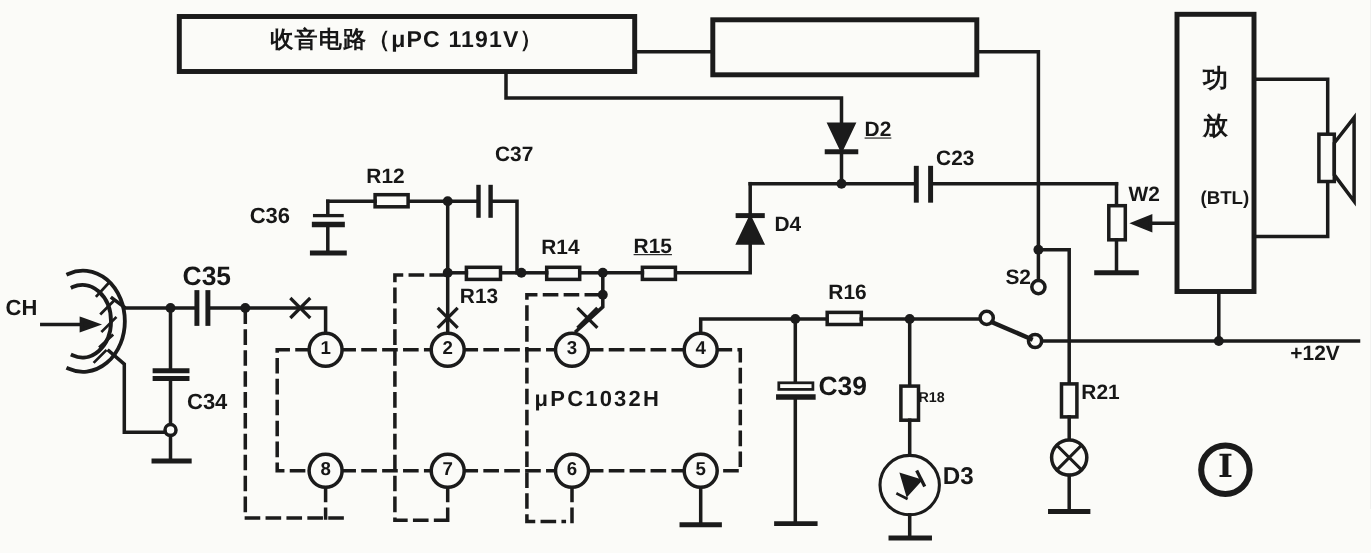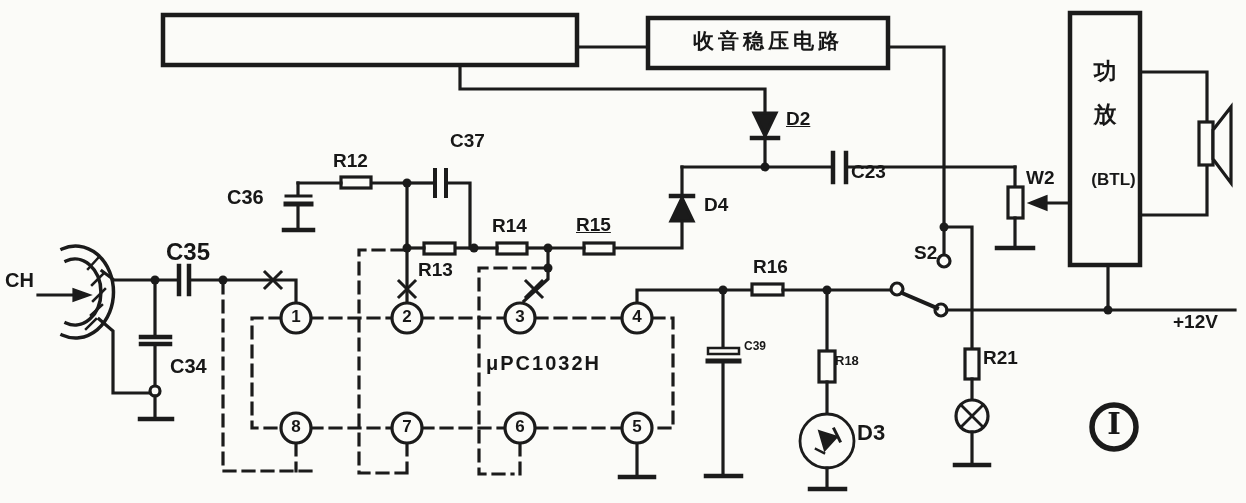--- a/index.html
+++ b/index.html
@@ -272,39 +272,39 @@
       <circle cx="723" cy="290" r="4.5"></circle>
           <circle cx="827" cy="290" r="4.5"></circle>
       <circle cx="944" cy="227" r="4.5"></circle>
           <circle cx="1108" cy="310" r="4.5"></circle>
     </g>
 
     <circle cx="1114" cy="427" r="22" stroke-width="5.5"></circle>
   </g>
 </svg>
 
-<span class="lbl ctr" style="left:648px;top:30px;width:240px;font-size:21px;letter-spacing:4px;">收音稳压电路</span>
+<span class="lbl ctr" style="left:163px;top:26px;width:414px;font-size:21px;letter-spacing:1px;">收音电路（μPC 1191V）</span>
 <span class="lbl ctr" style="left:1070px;top:60px;width:70px;font-size:23px;">功</span>
 <span class="lbl ctr" style="left:1070px;top:103px;width:70px;font-size:23px;">放</span>
 <span class="lbl ctr" style="left:1068px;top:171px;width:91px;font-size:17px;">(BTL)</span>
 
 <span class="lbl" style="left:5px;top:270px;font-size:20px;">CH</span>
 <span class="lbl" style="left:166px;top:240px;font-size:24px;">C35</span>
 <span class="lbl" style="left:170px;top:356px;font-size:20px;">C34</span>
 <span class="lbl" style="left:227px;top:187px;font-size:20px;">C36</span>
 <span class="lbl" style="left:333px;top:151px;font-size:19px;">R12</span>
 <span class="lbl" style="left:450px;top:131px;font-size:19px;">C37</span>
 <span class="lbl" style="left:418px;top:260px;font-size:19px;">R13</span>
 <span class="lbl" style="left:492px;top:216px;font-size:19px;">R14</span>
 <span class="lbl" style="left:576px;top:215px;font-size:19px;text-decoration:underline;">R15</span>
 <span class="lbl" style="left:786px;top:109px;font-size:19px;text-decoration:underline;">D2</span>
 <span class="lbl" style="left:704px;top:195px;font-size:19px;">D4</span>
-<span class="lbl" style="left:851px;top:135px;font-size:19px;margin-top:27px;">C23</span>
+<span class="lbl" style="left:851px;top:135px;font-size:19px;">C23</span>
 <span class="lbl" style="left:753px;top:257px;font-size:19px;">R16</span>
-<span class="lbl" style="left:744px;top:340px;font-size:12px;">C39</span>
+<span class="lbl" style="left:744px;top:340px;font-size:24px;">C39</span>
 <span class="lbl" style="left:835px;top:354px;font-size:13px;">R18</span>
 <span class="lbl" style="left:857px;top:422px;font-size:22px;">D3</span>
 <span class="lbl" style="left:888px;top:243px;font-size:19px;margin-left:26px;">S2</span>
 <span class="lbl" style="left:983px;top:348px;font-size:19px;">R21</span>
 <span class="lbl" style="left:1026px;top:168px;font-size:19px;">W2</span>
 <span class="lbl" style="left:1173px;top:312px;font-size:19px;">+12V</span>
 <span class="lbl" style="left:486px;top:353px;font-size:20px;letter-spacing:2px;">μPC1032H</span>
 
 <span class="pin-num" style="left:281px;top:308px;">1</span>
 <span class="pin-num" style="left:392px;top:308px;">2</span>

